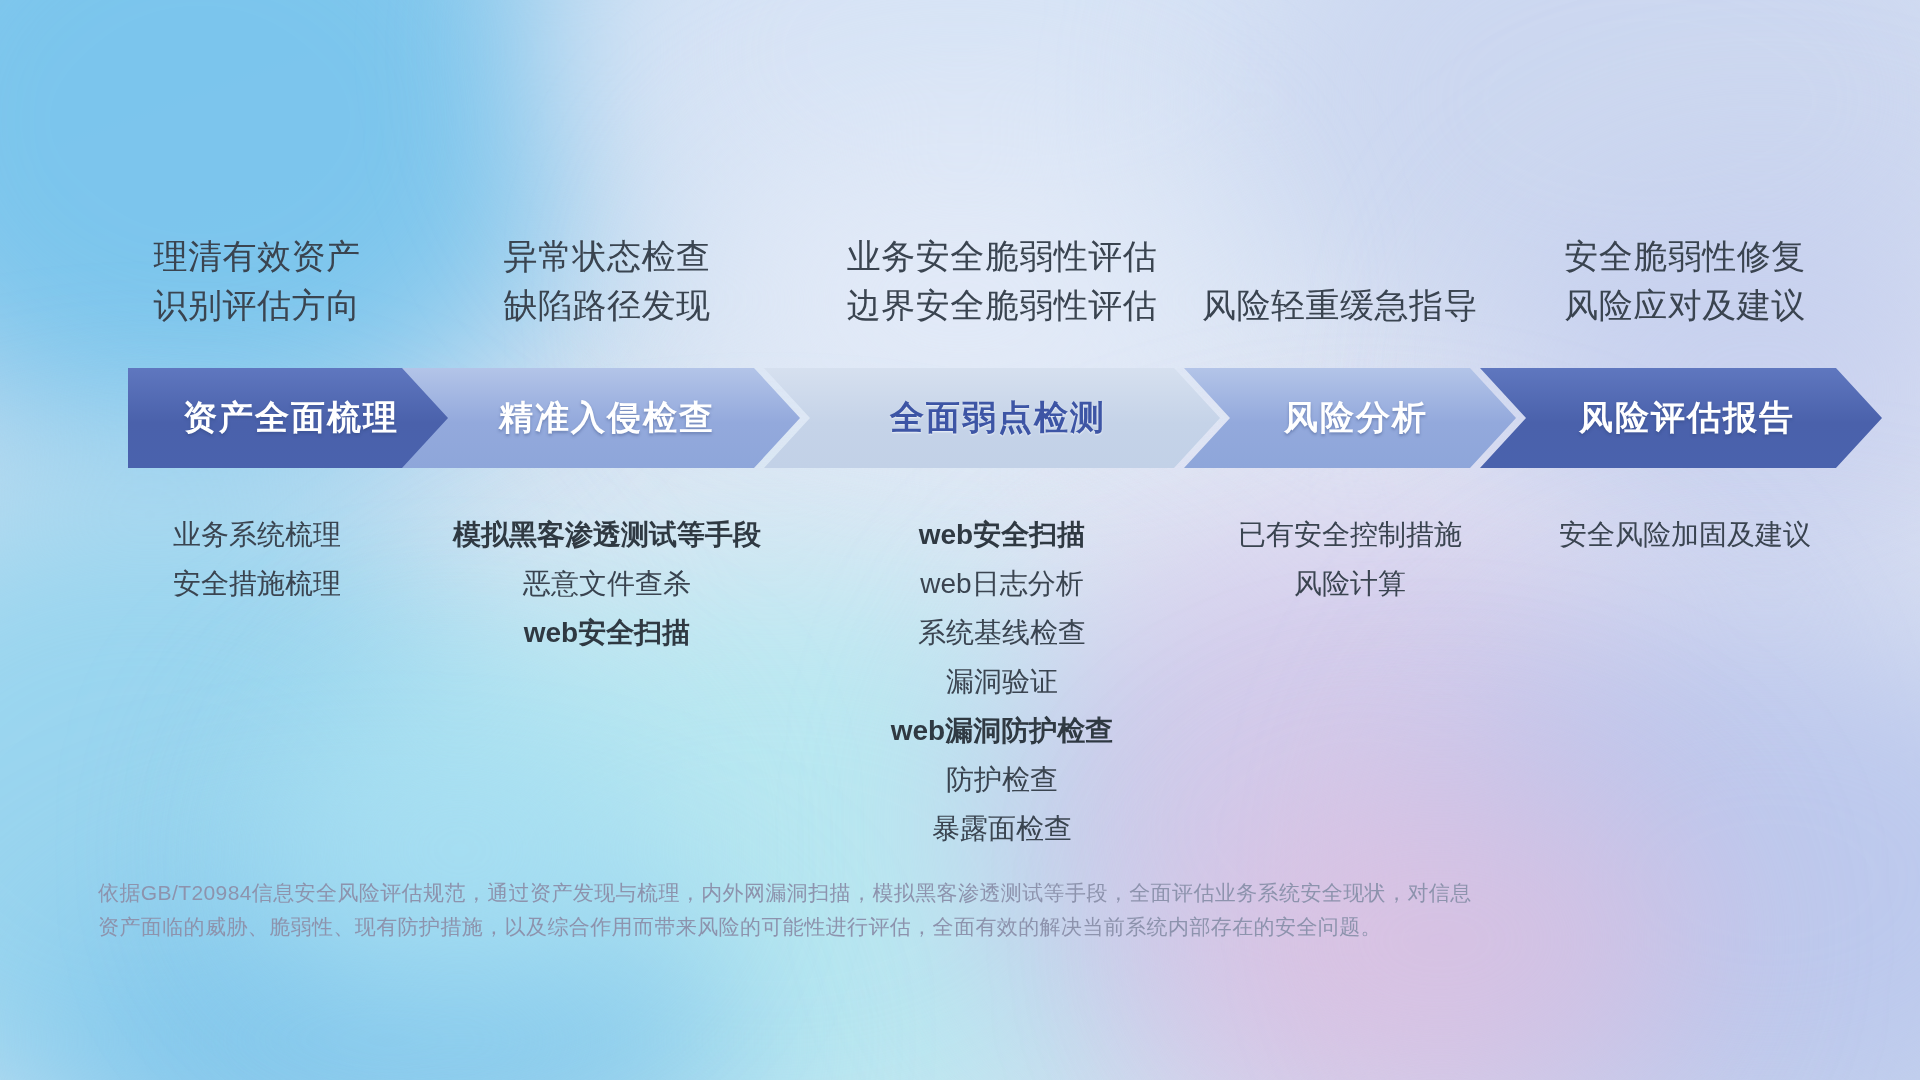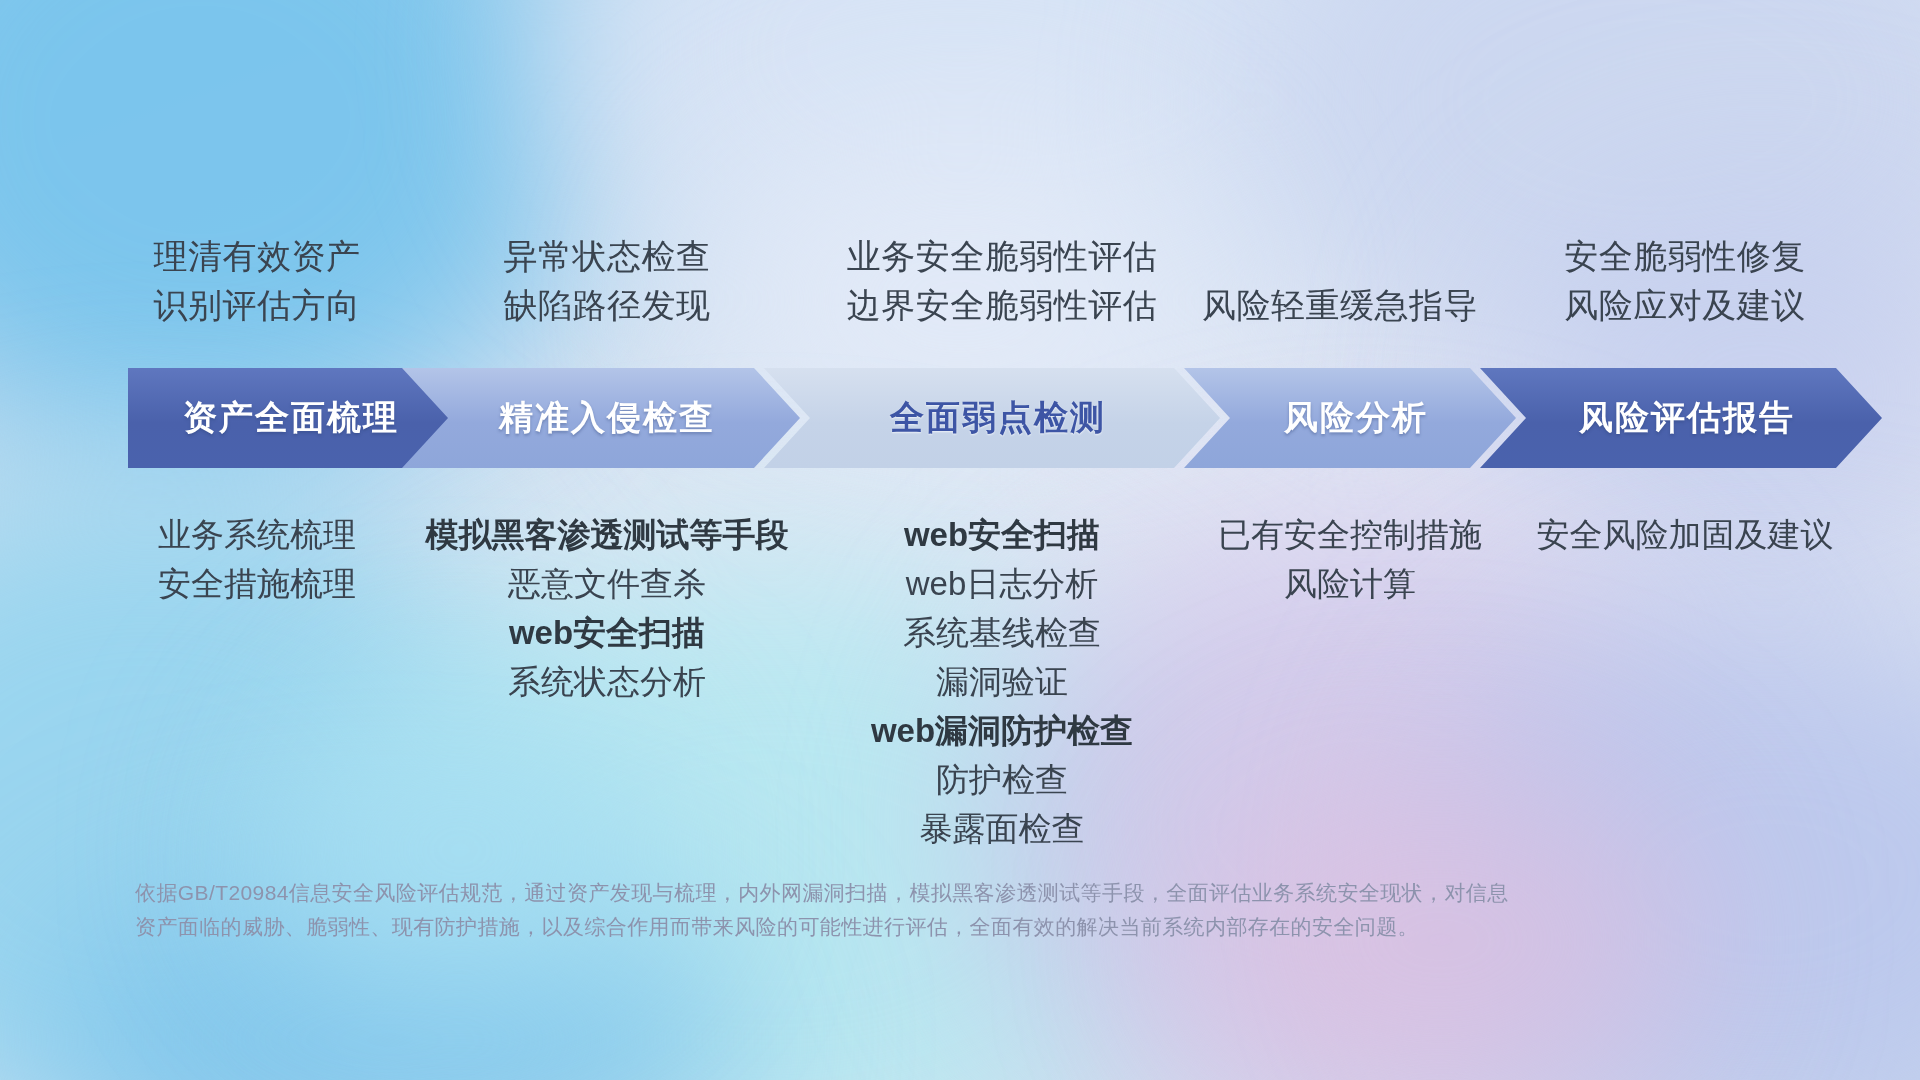--- a/index.html
+++ b/index.html
@@ -50,28 +50,28 @@
     font-size:34px;font-weight:bold;letter-spacing:2px;
     text-shadow:0 2px 3px rgba(40,60,110,.35);
     box-sizing:border-box;
   }
   .chev span{display:block;}
 
   
   .bot-labels{position:absolute;top:510px;left:0;width:1920px;}
   .bot-col{
     position:absolute;text-align:center;
-    color:#3a4450;font-size:33px;line-height:49px;
+    color:#3a4450;font-size:28px;line-height:49px;
   }
   .bot-col .strong{font-weight:bold;color:#2f3942;}
 
   
   .footer{
     position:absolute;left:98px;top:876px;width:1520px;
-    color:#8d93ad;font-size:21px;line-height:34px;letter-spacing:.4px;margin-left:37px;
+    color:#8d93ad;font-size:21px;line-height:34px;letter-spacing:.4px;
   }
 </style>
 </head>
 <body>
 
 <div id="bg">
   <div class="bg-base"></div>
   <div class="blob b1"></div>
   <div class="blob b2"></div>
   <div class="blob b3"></div>
@@ -130,21 +130,20 @@
 
   <div class="bot-labels">
       <div class="bot-col" style="width: 440px; left: 37px; top: 0px;">
         <div>业务系统梳理</div>
         <div>安全措施梳理</div>
       </div>
       <div class="bot-col" style="width: 440px; left: 387px; top: 0px;">
         <div class="strong">模拟黑客渗透测试等手段</div>
         <div>恶意文件查杀</div>
         <div class="strong">web安全扫描</div>
-        <div>系统状态分析</div>
       </div>
       <div class="bot-col" style="width: 440px; left: 782px; top: 0px;">
         <div class="strong">web安全扫描</div>
         <div>web日志分析</div>
         <div>系统基线检查</div>
         <div>漏洞验证</div>
         <div class="strong">web漏洞防护检查</div>
         <div>防护检查</div>
         <div>暴露面检查</div>
       </div>

